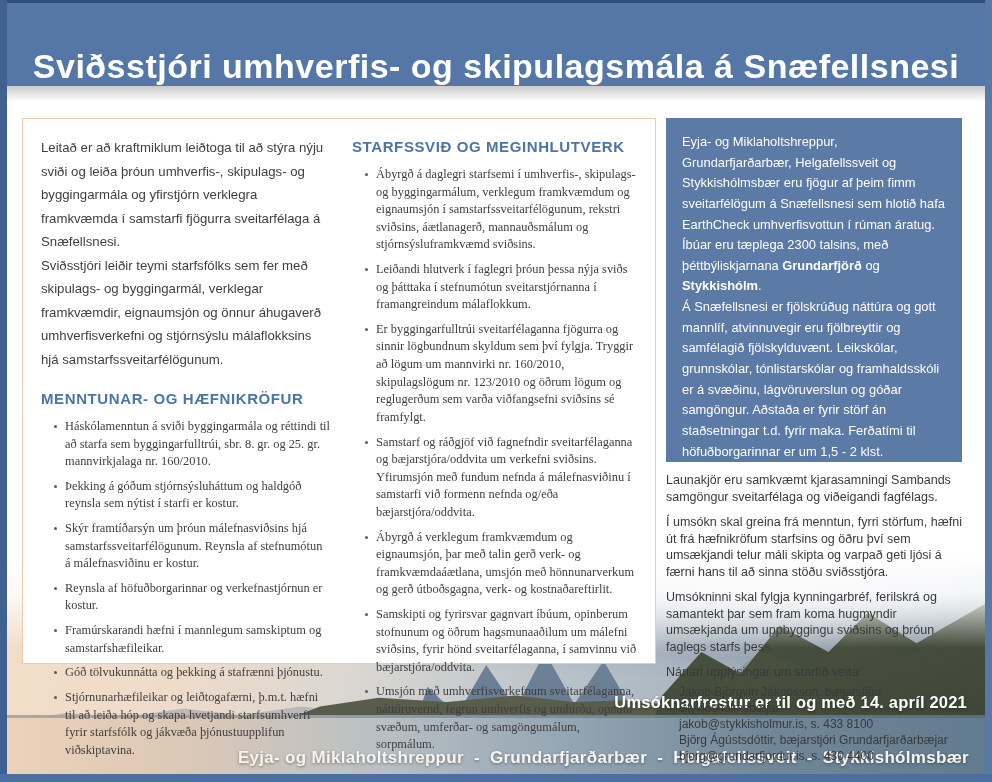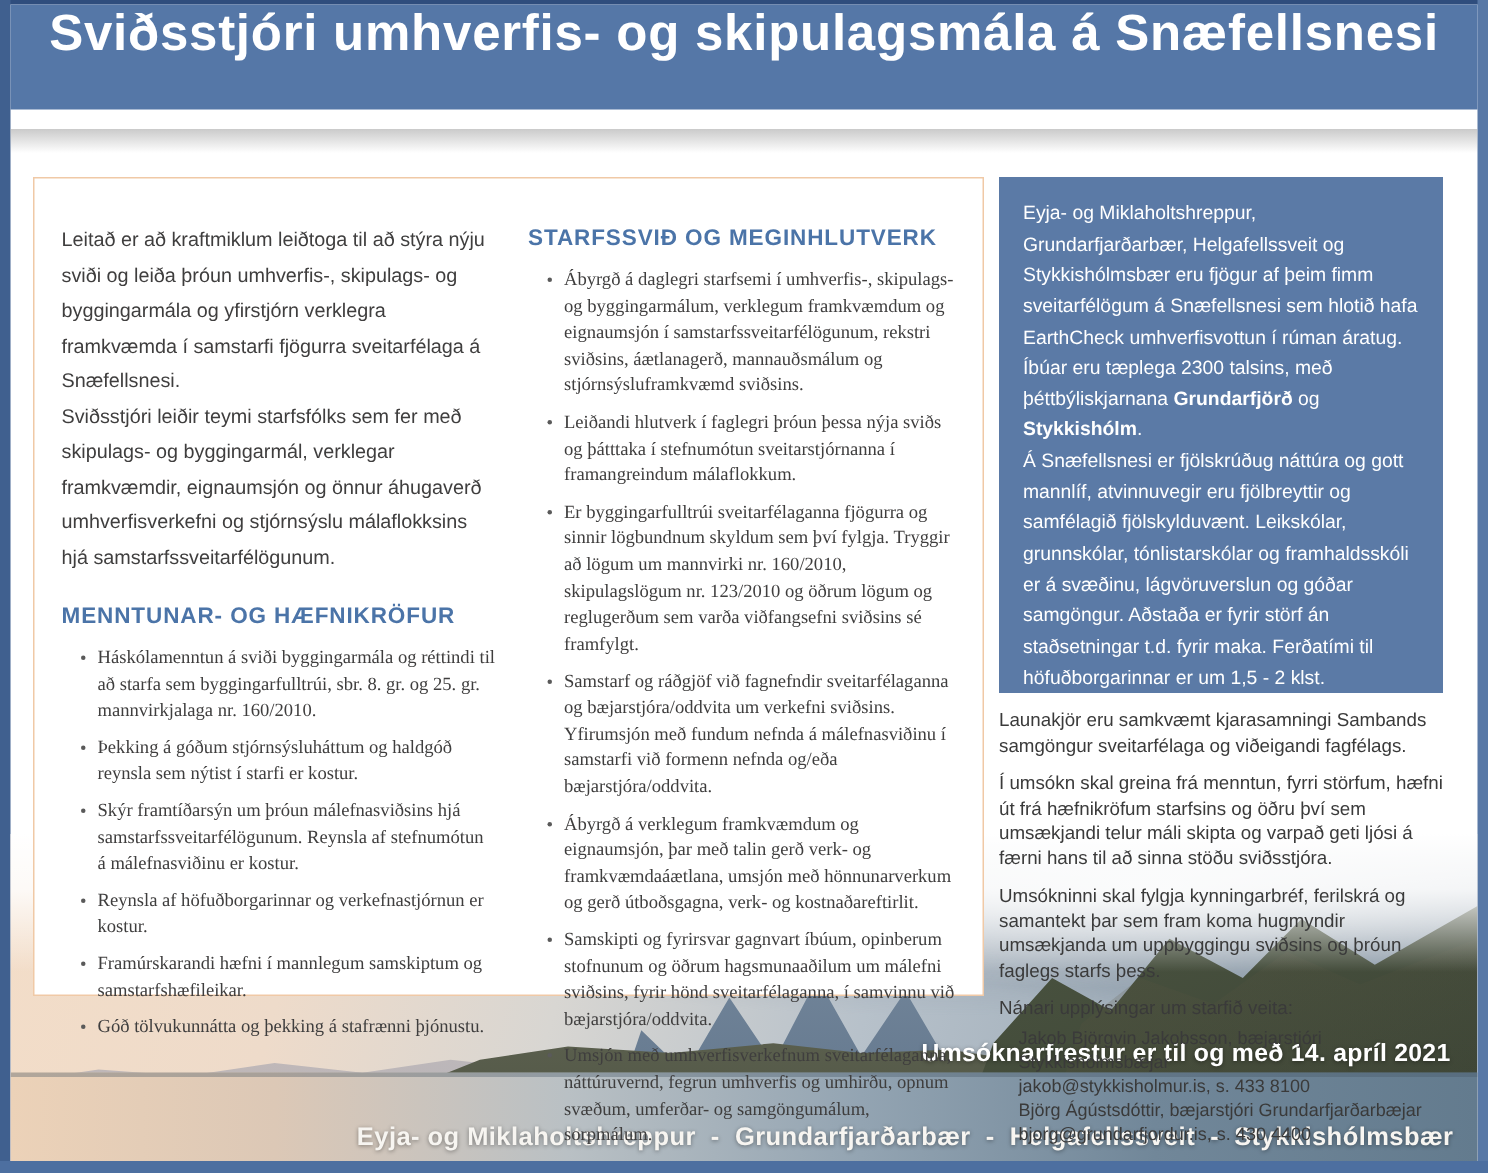--- a/index.html
+++ b/index.html
@@ -15,23 +15,23 @@
   }
 
   
   .frame-top    { position:absolute; left:0; top:0; width:100%; height:3px; background:#2f4d7d; }
   .frame-left   { position:absolute; left:0; top:0; width:7px; height:100%; background:#40608f; }
   .frame-right  { position:absolute; right:0; top:0; width:7px; height:100%; background:#5878a6; }
   .frame-bottom { position:absolute; left:0; bottom:0; width:100%; height:8px; background:#4d6fa0; }
 
   
   .banner {
-    position: absolute; left: 7px; right: 7px; top: 3px; height: 70px;
+    position: absolute; left: 7px; right: 7px; top: 3px; height: 83px;
     background: #5577a7;
-    display: flex; align-items: flex-start; justify-content: center;
+    display: flex; align-items: flex-end; justify-content: center;
   }
   .banner h1 {
     color: #ffffff; font-size: 34px; font-weight: bold; letter-spacing: .5px;
   }
   .banner-shadow {
     position: absolute; left: 7px; right: 7px; top: 86px; height: 16px;
     background: linear-gradient(#9f9f9f, rgba(255,255,255,0));
     opacity: .55;
   }
 
@@ -110,21 +110,21 @@
 
   
   .content-box {
     position: absolute; left: 22px; top: 118px; width: 634px; height: 546px;
     background: #ffffff;
     border: 1px solid #f0c9a6;
     display: flex;
     padding: 17px 14px 0 18px;
     gap: 22px;
   }
-  .col { flex: 1; min-width: 0; color: #3f3e3e; margin-top: 12px; }
+  .col { flex: 1; min-width: 0; color: #3f3e3e; }
 
   .intro p { font-size: 13.2px; line-height: 1.78; color:#3f3e3e; }
 
   h2.section-heading {
     color: #4b74a8; font-size: 15px; font-weight: bold; letter-spacing: .6px;
     margin: 19px 0 11px 0;
   }
   .col-mid h2.section-heading { margin-top: 2px; }
 
   ul.bullets { list-style: none; padding-left: 13px; }
@@ -186,20 +186,21 @@
         <p>Sviðsstjóri leiðir teymi starfsfólks sem fer með skipulags- og byggingarmál, verklegar framkvæmdir, eignaumsjón og önnur áhugaverð umhverfisverkefni og stjórnsýslu málaflokksins hjá samstarfssveitarfélögunum.</p>
       </div>
       <h2 class="section-heading">MENNTUNAR- OG HÆFNIKRÖFUR</h2>
       <ul class="bullets">
           <li>Háskólamenntun á sviði byggingarmála og réttindi til að starfa sem byggingarfulltrúi, sbr. 8. gr. og 25. gr. mannvirkjalaga nr. 160/2010.</li>
           <li>Þekking á góðum stjórnsýsluháttum og haldgóð reynsla sem nýtist í starfi er kostur.</li>
           <li>Skýr framtíðarsýn um þróun málefnasviðsins hjá samstarfssveitarfélögunum. Reynsla af stefnumótun á málefnasviðinu er kostur.</li>
           <li>Reynsla af höfuðborgarinnar og verkefnastjórnun er kostur.</li>
           <li>Framúrskarandi hæfni í mannlegum samskiptum og samstarfshæfileikar.</li>
           <li>Góð tölvukunnátta og þekking á stafrænni þjónustu.</li>
+          <li>Stjórnunarhæfileikar og leiðtogafærni, þ.m.t. hæfni til að leiða hóp og skapa hvetjandi starfsumhverfi fyrir starfsfólk og jákvæða þjónustuupplifun viðskiptavina.</li>
         </ul>
     </div>
     <div class="col col-mid">
       <h2 class="section-heading">STARFSSVIÐ OG MEGINHLUTVERK</h2>
       <ul class="bullets">
           <li>Ábyrgð á daglegri starfsemi í umhverfis-, skipulags- og byggingarmálum, verklegum framkvæmdum og eignaumsjón í samstarfssveitarfélögunum, rekstri sviðsins, áætlanagerð, mannauðsmálum og stjórnsýsluframkvæmd sviðsins.</li>
           <li>Leiðandi hlutverk í faglegri þróun þessa nýja sviðs og þátttaka í stefnumótun sveitarstjórnanna í framangreindum málaflokkum.</li>
           <li>Er byggingarfulltrúi sveitarfélaganna fjögurra og sinnir lögbundnum skyldum sem því fylgja. Tryggir að lögum um mannvirki nr. 160/2010, skipulagslögum nr. 123/2010 og öðrum lögum og reglugerðum sem varða viðfangsefni sviðsins sé framfylgt.</li>
           <li>Samstarf og ráðgjöf við fagnefndir sveitarfélaganna og bæjarstjóra/oddvita um verkefni sviðsins. Yfirumsjón með fundum nefnda á málefnasviðinu í samstarfi við formenn nefnda og/eða bæjarstjóra/oddvita.</li>
           <li>Ábyrgð á verklegum framkvæmdum og eignaumsjón, þar með talin gerð verk- og framkvæmdaáætlana, umsjón með hönnunarverkum og gerð útboðsgagna, verk- og kostnaðareftirlit.</li>

